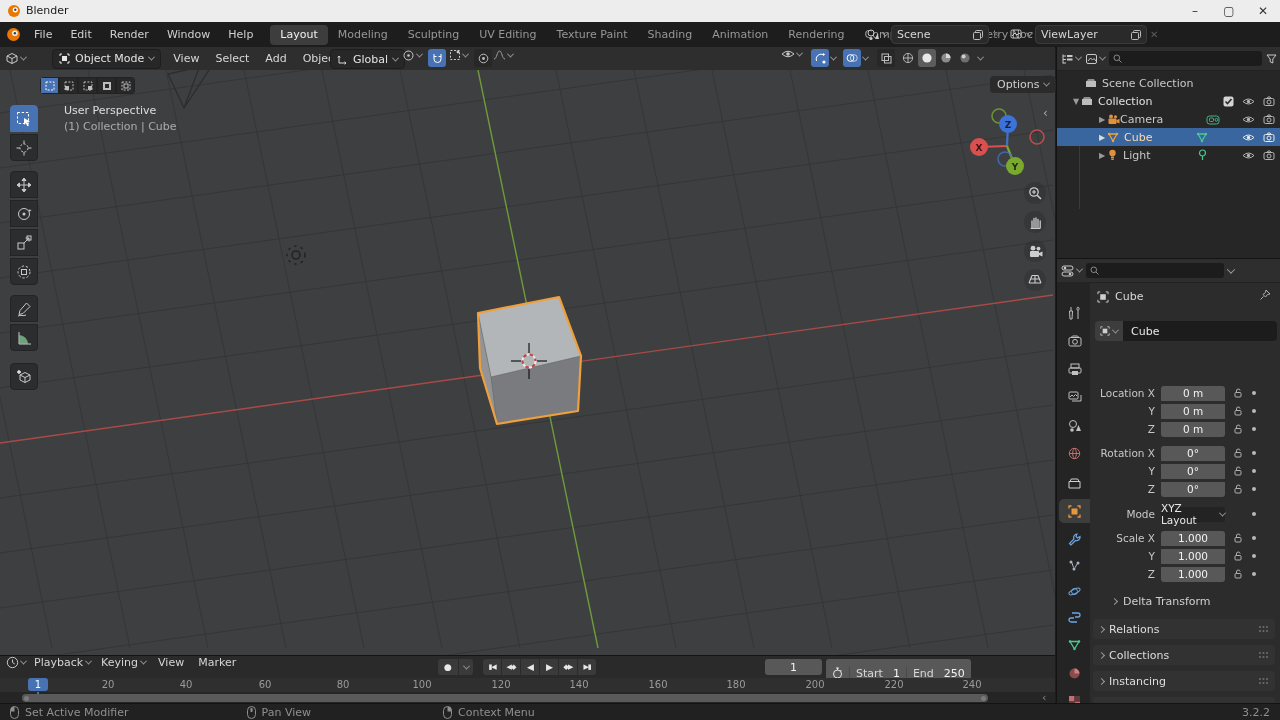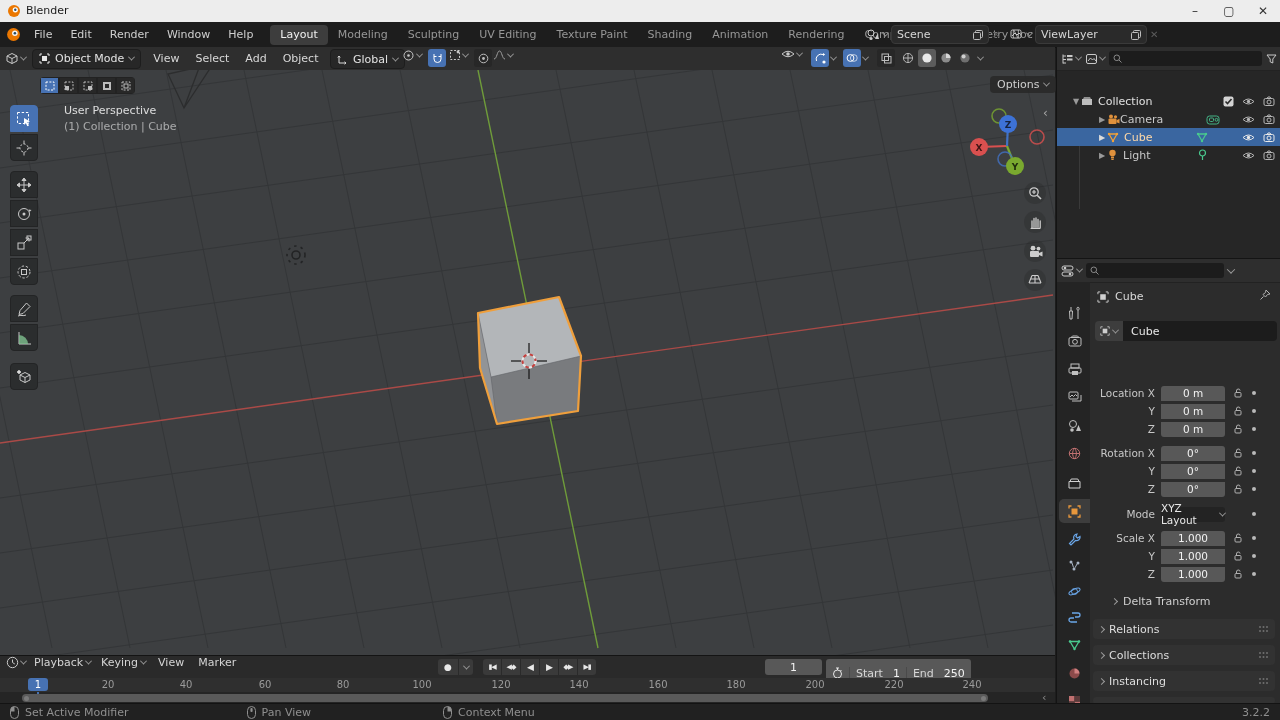--- a/index.html
+++ b/index.html
@@ -159,21 +159,21 @@
     </div>
   </div>
 
   <div class="abs vph">
     <div class="hstack" style="margin-left:5px;gap:2px">
       <svg width="14" height="13" viewBox="0 0 14 13">
           <path d="M2 4 L7 1.5 L12 4 L12 9 L7 11.5 L2 9 Z M2 4 L7 6.5 L12 4 M7 6.5 V11.5" fill="none" stroke="#c9c9c9"></path>
         </svg>
       <span class="chev sm"></span>
     </div>
-    <div class="wdg" style="margin-left:6px">
+    <div class="wdg" style="margin-left:26px">
       <svg width="11" height="11" viewBox="0 0 11 11">
           <rect x="3" y="3" width="5" height="5" fill="#e8e8e8"></rect>
           <path d="M1 3 V1 H3 M8 1 H10 V3 M10 8 V10 H8 M3 10 H1 V8" fill="none" stroke="#e8e8e8"></path>
         </svg>
       <span>Object Mode</span>
       <span class="chev sm"></span>
     </div>
     <div class="vmenu" style="margin-left:4px">View</div>
     <div class="vmenu">Select</div>
     <div class="vmenu">Add</div>
@@ -512,20 +512,30 @@
       </div>
       <span>
         <svg width="11" height="10" viewBox="0 0 11 10">
             <path d="M1 1 H10 L6.8 5 V9 L4.2 7.8 V5 Z" fill="none" stroke="#c9c9c9"></path>
           </svg>
       </span>
     </div>
 
     <div class="abs" style="left:22px;top:94px;width:1px;height:68px;background:#3a3a3a"></div>
 
+    <div class="orow" style="top:27px">
+      <span style="width:28px"></span>
+      <span>
+          <svg width="12" height="10" viewBox="0 0 12 10">
+            <path d="M1 3 H11 V9 H1 Z" fill="#bdbdbd"></path>
+            <path d="M2 3 L3 1 H9 L10 3" fill="#8f8f8f"></path>
+          </svg>
+        </span>
+      <span style="margin-left:5px">Scene Collection</span>
+    </div>
 
     <div class="orow" style="top:45px">
       <span class="tri" style="margin-left:14px">▼</span>
       <span>
           <svg width="12" height="10" viewBox="0 0 12 10">
             <path d="M1 3 H11 V9 H1 Z" fill="#bdbdbd"></path>
             <path d="M2 3 L3 1 H9 L10 3" fill="#8f8f8f"></path>
           </svg>
         </span>
       <span style="margin-left:5px;color:#e0e0e0">Collection</span>

